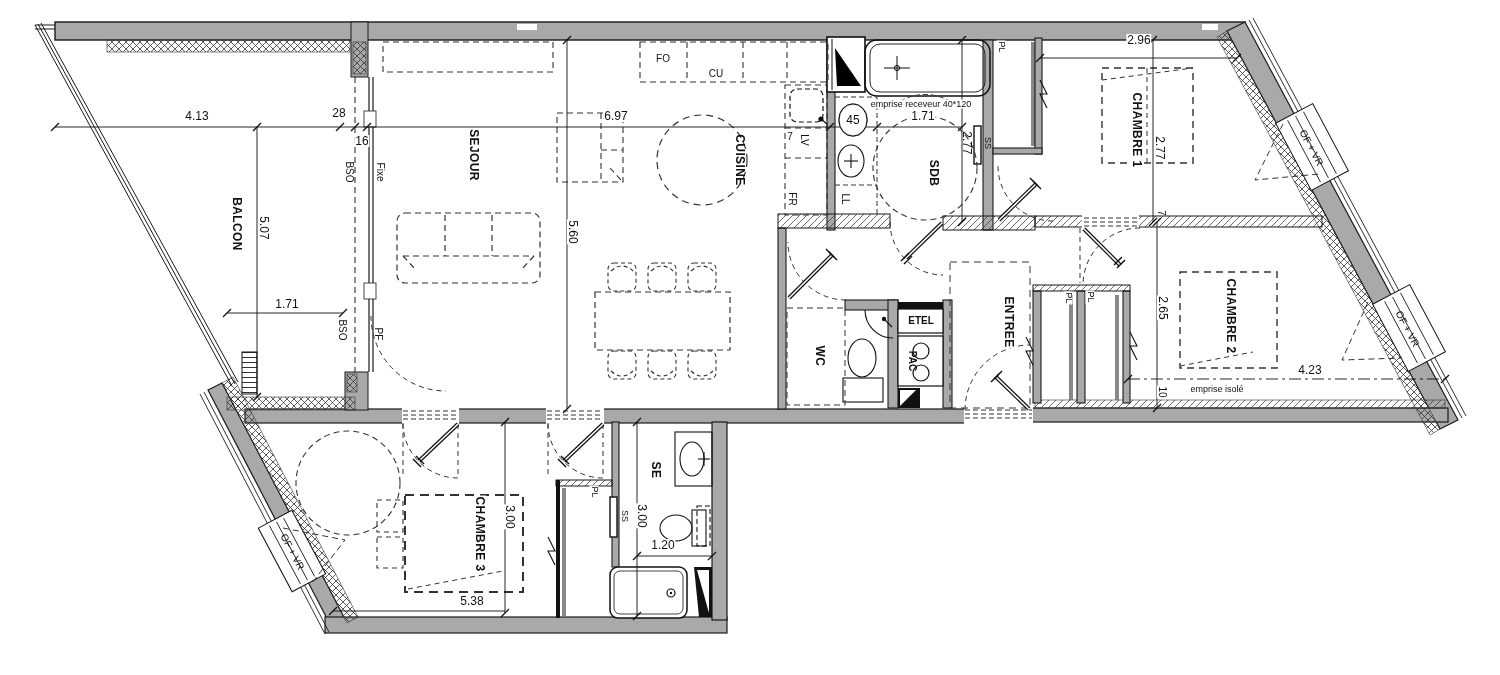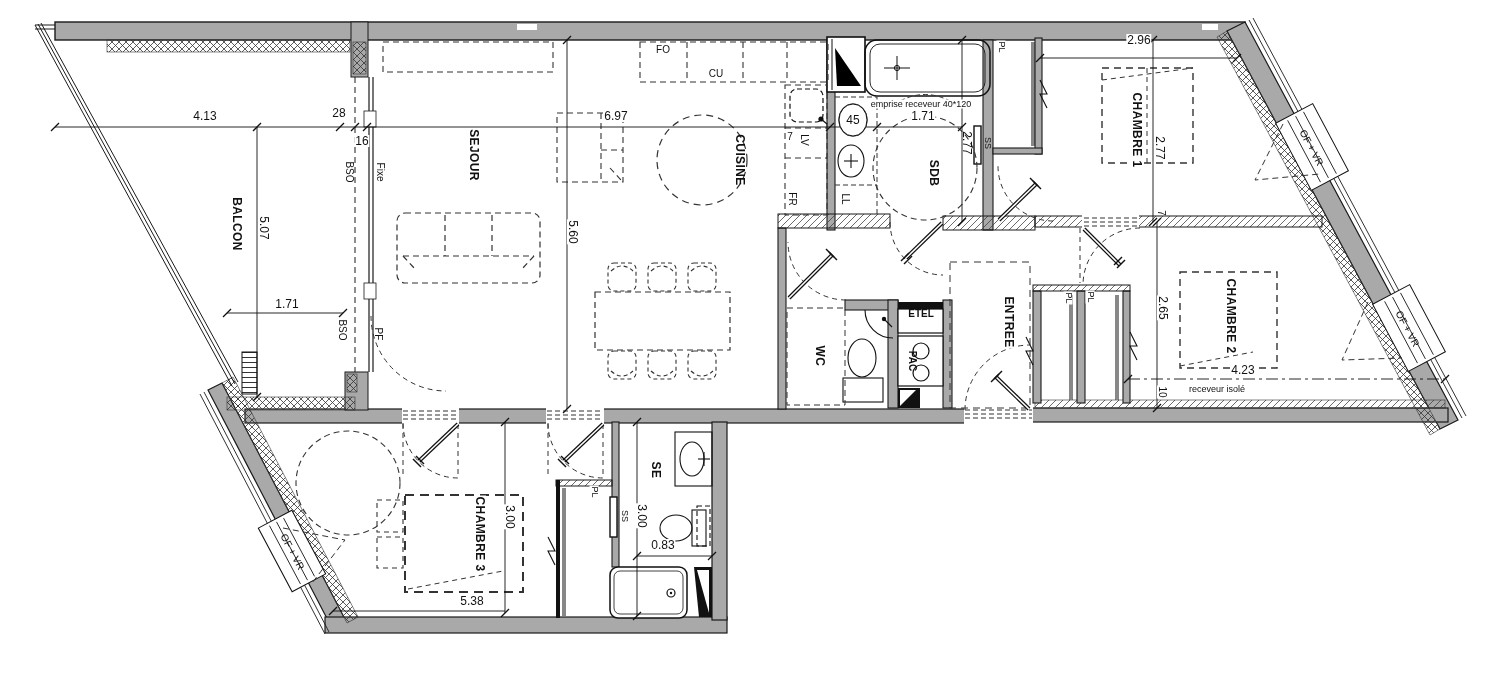--- a/index.html
+++ b/index.html
@@ -434,57 +434,57 @@
   <div class="lbl v room" style="left:474px;top:155px">SEJOUR</div>
   <div class="lbl v room" style="left:740px;top:160px;background:transparent">CUISINE</div>
   <div class="lbl v room" style="left:934px;top:173px;background:transparent">SDB</div>
   <div class="lbl v room" style="left:1137px;top:130px">CHAMBRE 1</div>
   <div class="lbl v room" style="left:1231px;top:316px">CHAMBRE 2</div>
   <div class="lbl v room" style="left:480px;top:534px">CHAMBRE 3</div>
   <div class="lbl v room" style="left:1009px;top:322px">ENTREE</div>
   <div class="lbl v room" style="left:820px;top:356px">WC</div>
   <div class="lbl v room" style="left:656px;top:470px">SE</div>
 
-  <div class="lbl dim" style="left:205px;top:116px">4.13</div>
+  <div class="lbl dim" style="left:197px;top:116px">4.13</div>
   <div class="lbl dim" style="left:339px;top:113px">28</div>
   <div class="lbl dim" style="left:362px;top:141px">16</div>
   <div class="lbl v dim" style="left:264px;top:228px">5.07</div>
   <div class="lbl dim" style="left:287px;top:304px">1.71</div>
   <div class="lbl dim" style="left:616px;top:116px">6.97</div>
   <div class="lbl v dim" style="left:573px;top:232px">5.60</div>
   <div class="lbl dim sm" style="left:790px;top:137px;background:transparent">7</div>
   <div class="lbl dim" style="left:853px;top:120px;background:transparent">45</div>
   <div class="lbl dim" style="left:923px;top:116px">1.71</div>
   <div class="lbl v dim" style="left:967px;top:143px;background:transparent">2.77</div>
   <div class="lbl dim" style="left:1139px;top:40px">2.96</div>
   <div class="lbl v dim" style="left:1160px;top:148px">2.77</div>
   <div class="lbl v sm" style="left:1161px;top:213px;background:transparent">7</div>
   <div class="lbl v dim" style="left:1163px;top:308px">2.65</div>
-  <div class="lbl dim" style="left:1243px;top:370px">4.23</div>
+  <div class="lbl dim" style="left:1310px;top:370px">4.23</div>
   <div class="lbl v sm" style="left:1162px;top:392px">10</div>
   <div class="lbl v dim" style="left:510px;top:517px">3.00</div>
   <div class="lbl dim" style="left:472px;top:601px">5.38</div>
   <div class="lbl v dim" style="left:642px;top:516px">3.00</div>
-  <div class="lbl dim" style="left:663px;top:545px">0.83</div>
+  <div class="lbl dim" style="left:663px;top:545px">1.20</div>
 
   <div class="lbl xs" style="left:921px;top:104px">emprise receveur 40*120</div>
-  <div class="lbl xs" style="left:1217px;top:389px">receveur isolé</div>
-  <div class="lbl sm" style="left:663px;top:50px;background:transparent">FO</div>
+  <div class="lbl xs" style="left:1217px;top:389px">emprise isolé</div>
+  <div class="lbl sm" style="left:663px;top:59px;background:transparent">FO</div>
   <div class="lbl sm" style="left:716px;top:74px;background:transparent">CU</div>
   <div class="lbl v sm" style="left:804px;top:140px;background:transparent">LV</div>
   <div class="lbl v sm" style="left:792px;top:199px;background:transparent">FR</div>
   <div class="lbl v sm" style="left:845px;top:199px;background:transparent">LL</div>
   <div class="lbl v xs" style="left:987px;top:143px;background:transparent">SS</div>
   <div class="lbl v xs" style="left:624px;top:516px;background:transparent">SS</div>
   <div class="lbl v xs" style="left:1001px;top:47px">PL</div>
   <div class="lbl v xs" style="left:1068px;top:298px">PL</div>
   <div class="lbl v xs" style="left:1090px;top:297px">PL</div>
   <div class="lbl v xs" style="left:594px;top:492px">PL</div>
   <div class="lbl v sm" style="left:349px;top:172px">BSO</div>
   <div class="lbl v sm" style="left:380px;top:172px">Fixe</div>
   <div class="lbl v sm" style="left:342px;top:330px">BSO</div>
   <div class="lbl v sm" style="left:378px;top:334px;background:transparent">PF</div>
-  <div class="lbl sm b" style="left:921px;top:314px;background:transparent">ETEL</div>
+  <div class="lbl sm b" style="left:921px;top:321px;background:transparent">ETEL</div>
   <div class="lbl v sm b" style="left:912px;top:361px;background:transparent">PAC</div>
   <div class="lbl r62 sm" style="left:1311px;top:148px">OF + VR</div>
   <div class="lbl r62 sm" style="left:1407px;top:329px">OF + VR</div>
   <div class="lbl r62 sm" style="left:292px;top:552px">OF + VR</div>
 </div>
 
 </body></html>

